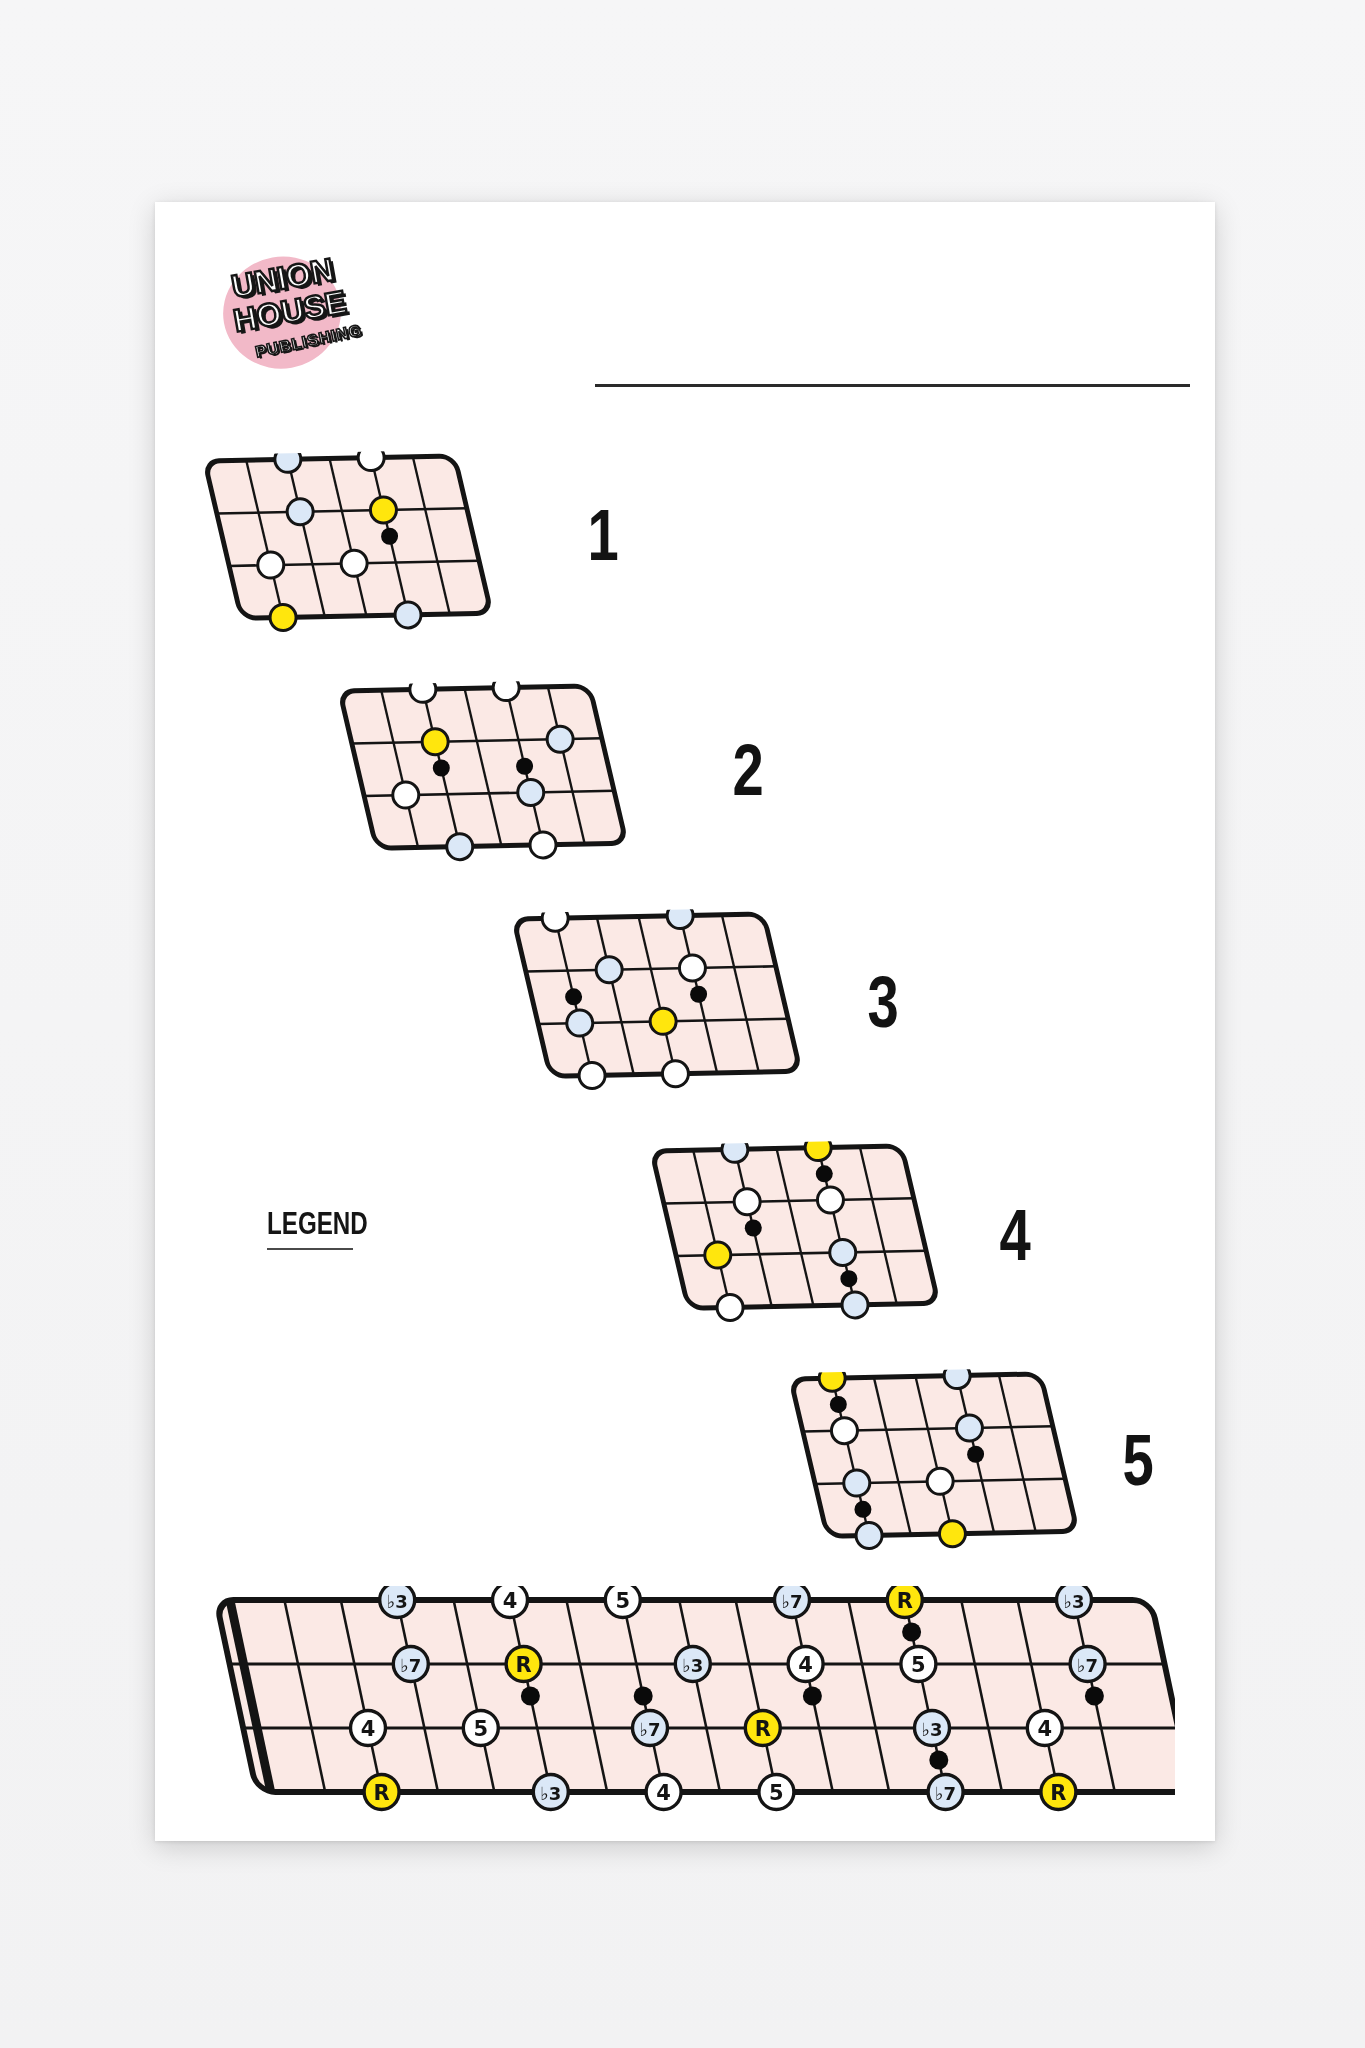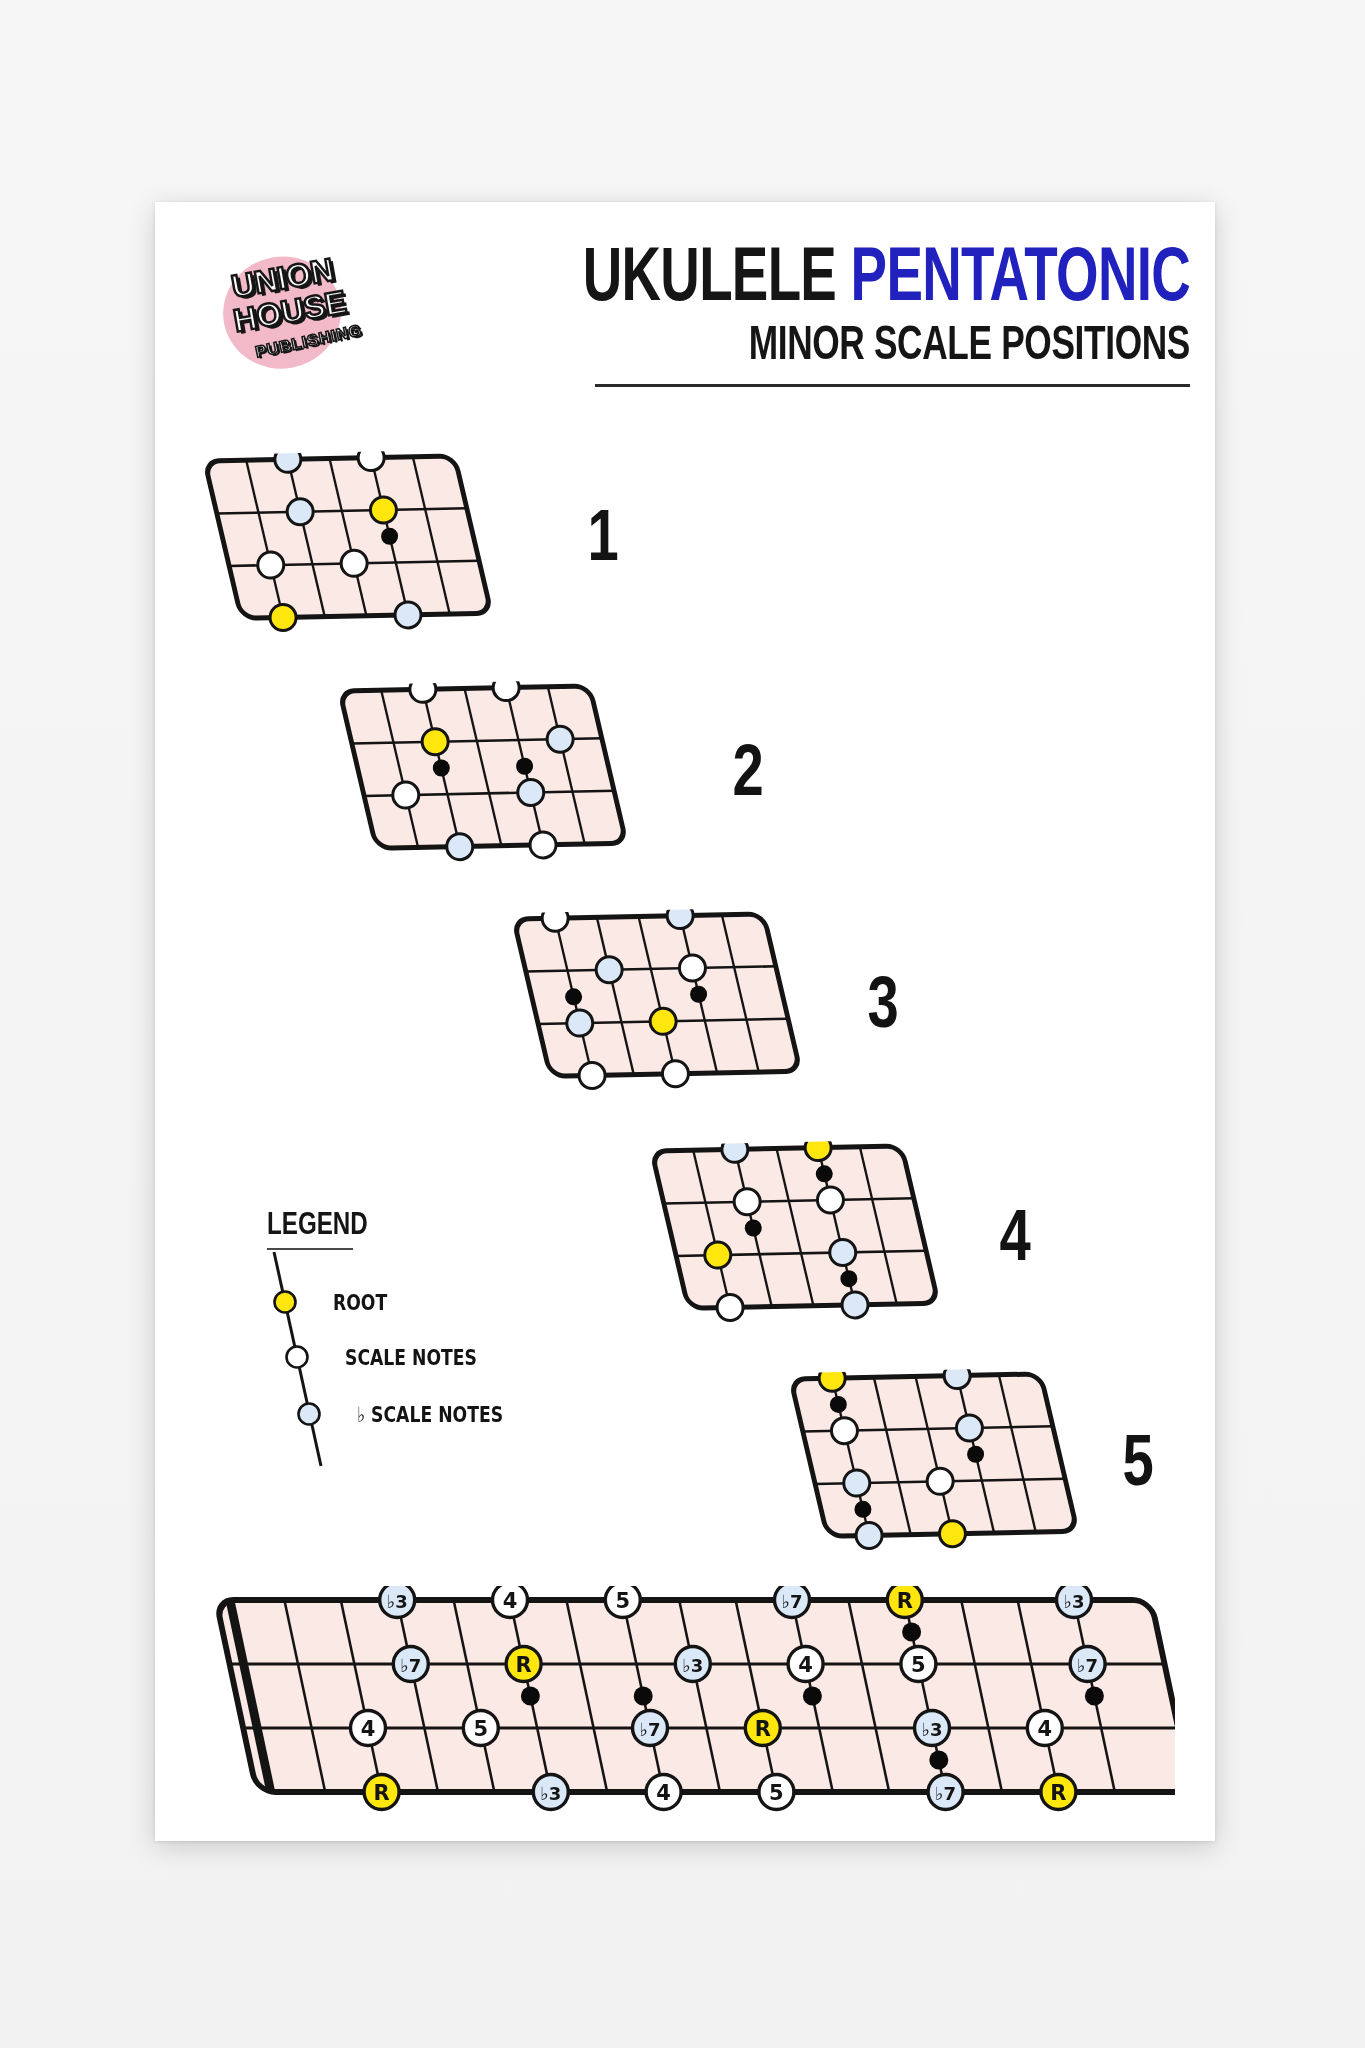--- a/index.html
+++ b/index.html
@@ -43,24 +43,20 @@
 <div class="stage">
   <div class="page">
 
     <div class="logo">
       <div class="disc"></div>
       <div class="l1">UNION</div>
       <div class="l2">HOUSE</div>
       <div class="l3">PUBLISHING</div>
     </div>
 
-    <div class="title-block">
-      <div class="title-line"><span>UKULELE</span> <span class="blue">PENTATONIC</span></div>
-      <div class="subtitle">MINOR SCALE POSITIONS</div>
-    </div>
     <div class="title-rule"></div>
 
     <div class="mini" style="left:44px;top:250px;"><svg width="310" height="180" viewBox="0 0 310 180">
           <g transform="skewX(12)">
             <rect x="6" y="6" width="250" height="158" rx="15" fill="#fbe9e5" stroke="#141414" stroke-width="5"></rect>
             <line x1="6" y1="58.666666666666664" x2="256" y2="58.666666666666664" stroke="#141414" stroke-width="2.6"></line>
             <line x1="6" y1="111.33333333333333" x2="256" y2="111.33333333333333" stroke="#141414" stroke-width="2.6"></line>
             <line x1="47.666666666666664" y1="6" x2="47.666666666666664" y2="164" stroke="#141414" stroke-width="2.4"></line>
             <line x1="89.33333333333333" y1="6" x2="89.33333333333333" y2="164" stroke="#141414" stroke-width="2.4"></line>
             <line x1="131" y1="6" x2="131" y2="164" stroke="#141414" stroke-width="2.4"></line>
@@ -169,29 +165,20 @@
         </svg></div>
 
     <div class="pos-number" style="left:448px;top:333px;">1</div>
     <div class="pos-number" style="left:593px;top:568px;">2</div>
     <div class="pos-number" style="left:728px;top:800px;">3</div>
     <div class="pos-number" style="left:860px;top:1033px;">4</div>
     <div class="pos-number" style="left:983px;top:1258px;">5</div>
 
     <div class="legend-title">LEGEND</div>
     <div class="legend-rule"></div>
-    <div class="legend-svg"><svg width="340" height="225" viewBox="0 0 340 225">
-          <line x1="24" y1="2" x2="71" y2="216" stroke="#141414" stroke-width="3"></line>
-          <circle cx="35.0" cy="52" r="10.5" fill="#ffe60d" stroke="#141414" stroke-width="2.6"></circle>
-          <text x="83" y="52" dominant-baseline="central" dy="1" font-size="21" font-weight="bold" fill="#141414" transform="scale(0.82,1)" transform-origin="83 52">ROOT</text>
-          <circle cx="47.0" cy="107" r="10.5" fill="#ffffff" stroke="#141414" stroke-width="2.6"></circle>
-          <text x="95" y="107" dominant-baseline="central" dy="1" font-size="21" font-weight="bold" fill="#141414" transform="scale(0.82,1)" transform-origin="95 107">SCALE NOTES</text>
-          <circle cx="59.0" cy="164" r="10.5" fill="#dbe8f7" stroke="#141414" stroke-width="2.6"></circle>
-          <text x="107" y="164" dominant-baseline="central" dy="1" font-size="21" font-weight="bold" fill="#141414" transform="scale(0.82,1)" transform-origin="107 164">♭ SCALE NOTES</text>
-        </svg></div>
 
     <div class="big-fb"><svg width="980" height="230" viewBox="0 0 980 230">
           <g transform="skewX(12)">
             <rect x="18" y="14" width="935" height="192" rx="18" fill="#fbe9e5" stroke="#141414" stroke-width="6"></rect>
             <line x1="32" y1="16" x2="32" y2="204" stroke="#141414" stroke-width="9"></line>
             <line x1="18" y1="78" x2="953" y2="78" stroke="#141414" stroke-width="3"></line>
             <line x1="18" y1="142" x2="953" y2="142" stroke="#141414" stroke-width="3"></line>
             <line x1="86.4" y1="14" x2="86.4" y2="206" stroke="#141414" stroke-width="2.6"></line>
             <line x1="142.8" y1="14" x2="142.8" y2="206" stroke="#141414" stroke-width="2.6"></line>
             <line x1="199.2" y1="14" x2="199.2" y2="206" stroke="#141414" stroke-width="2.6"></line>

